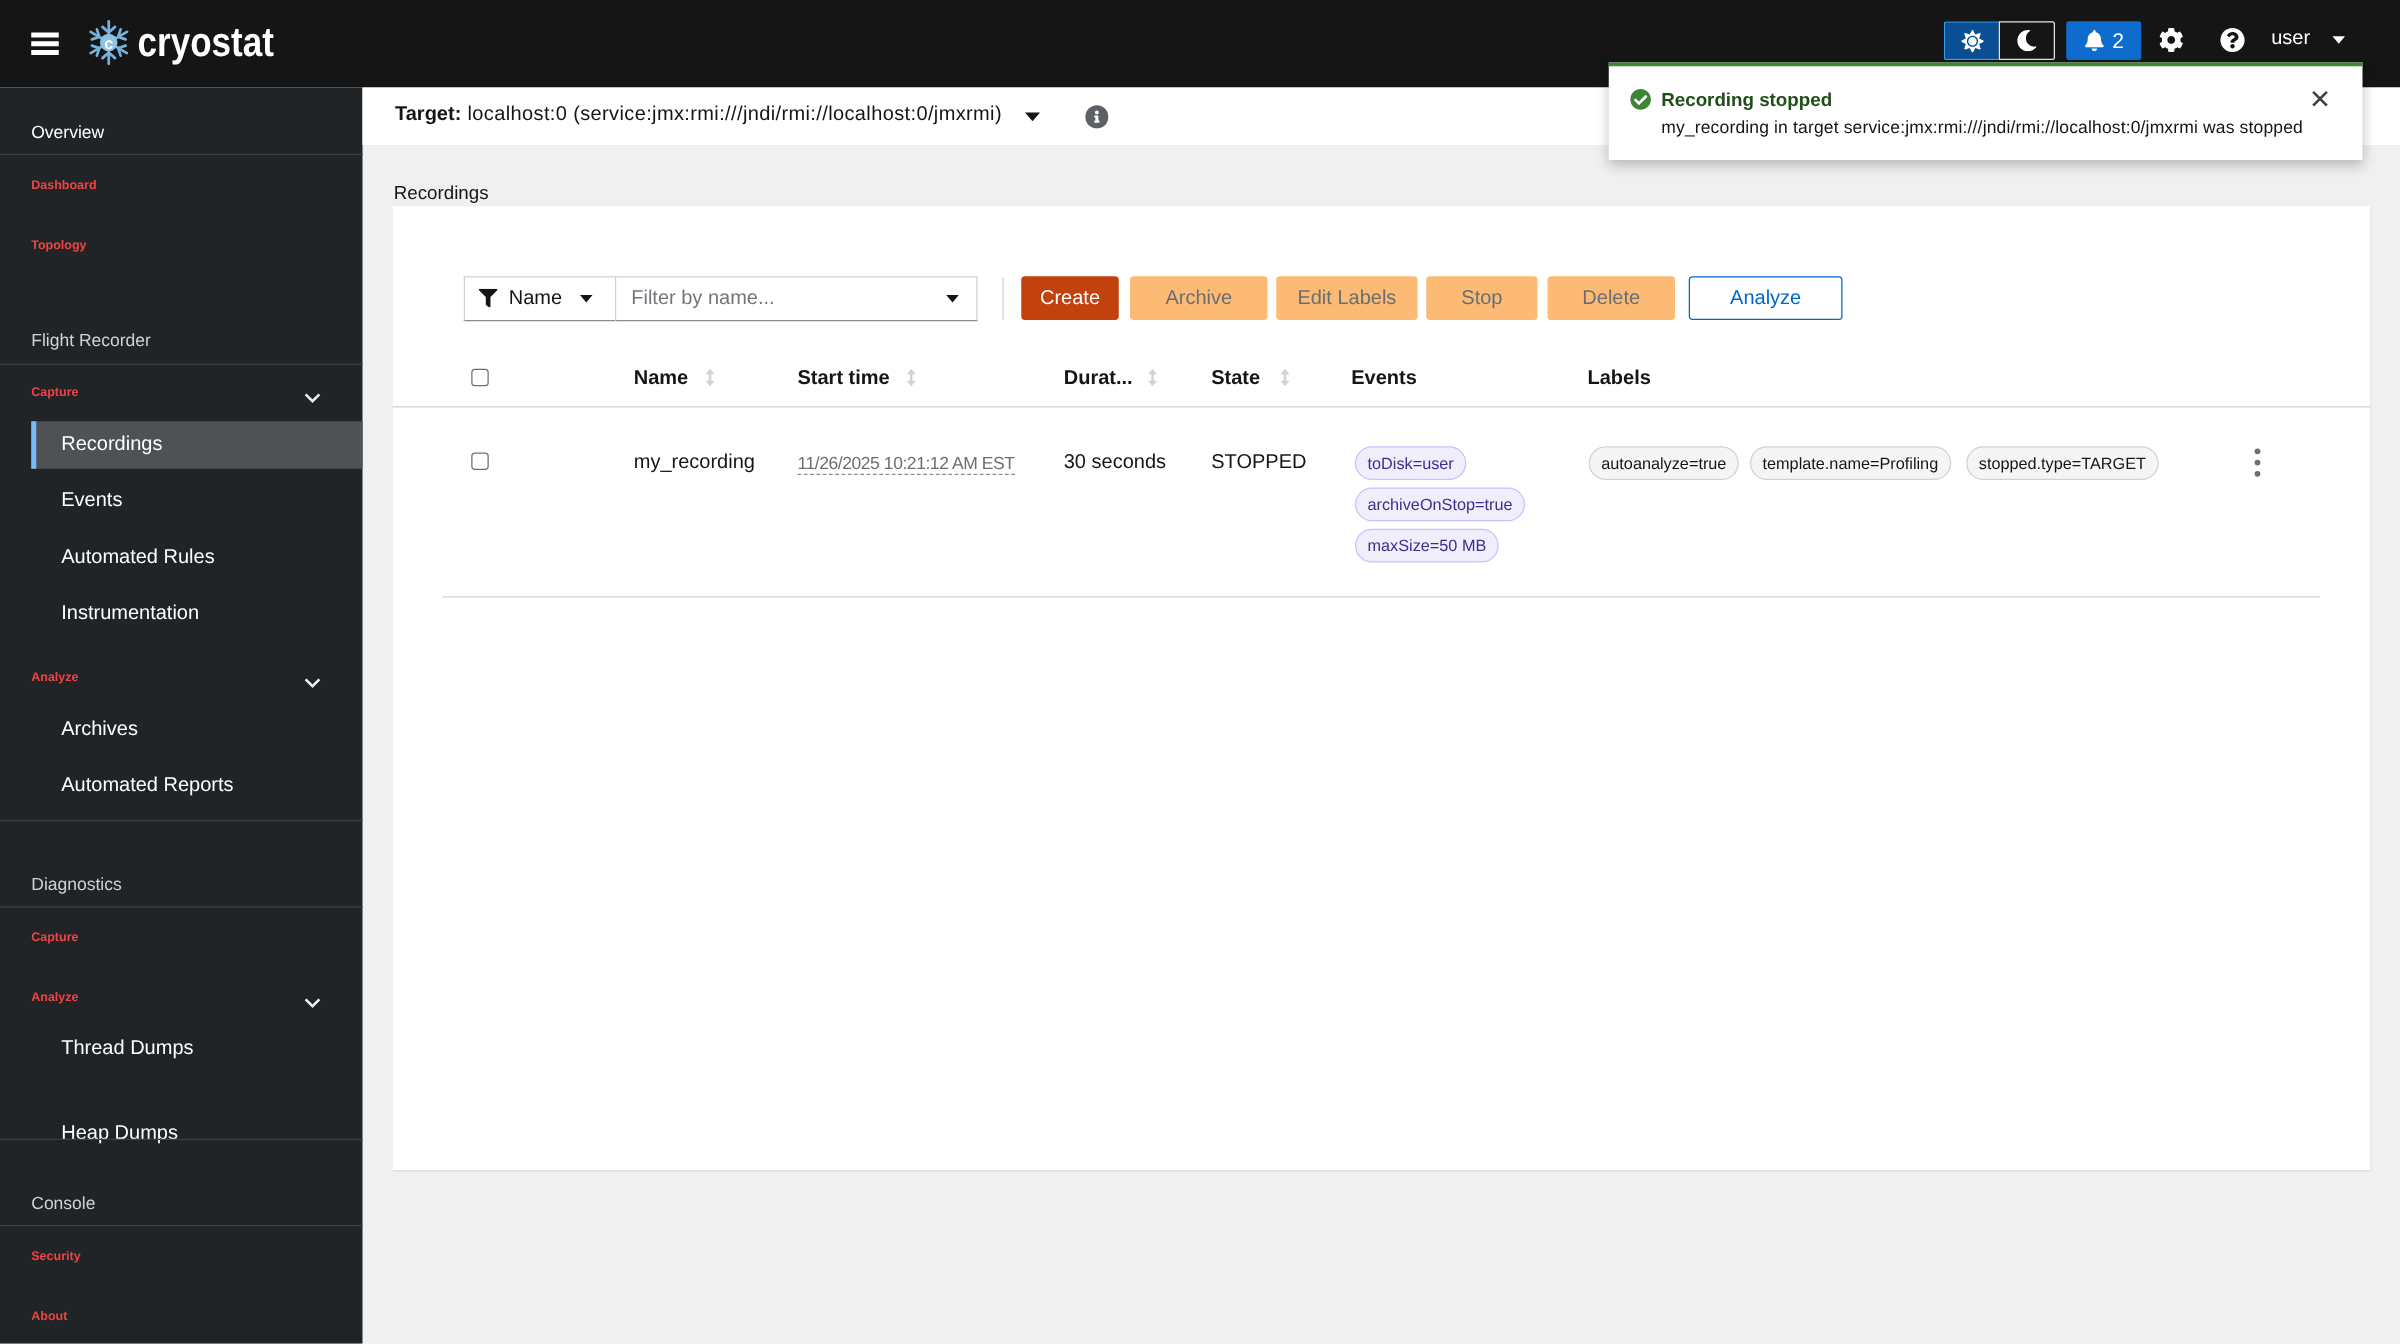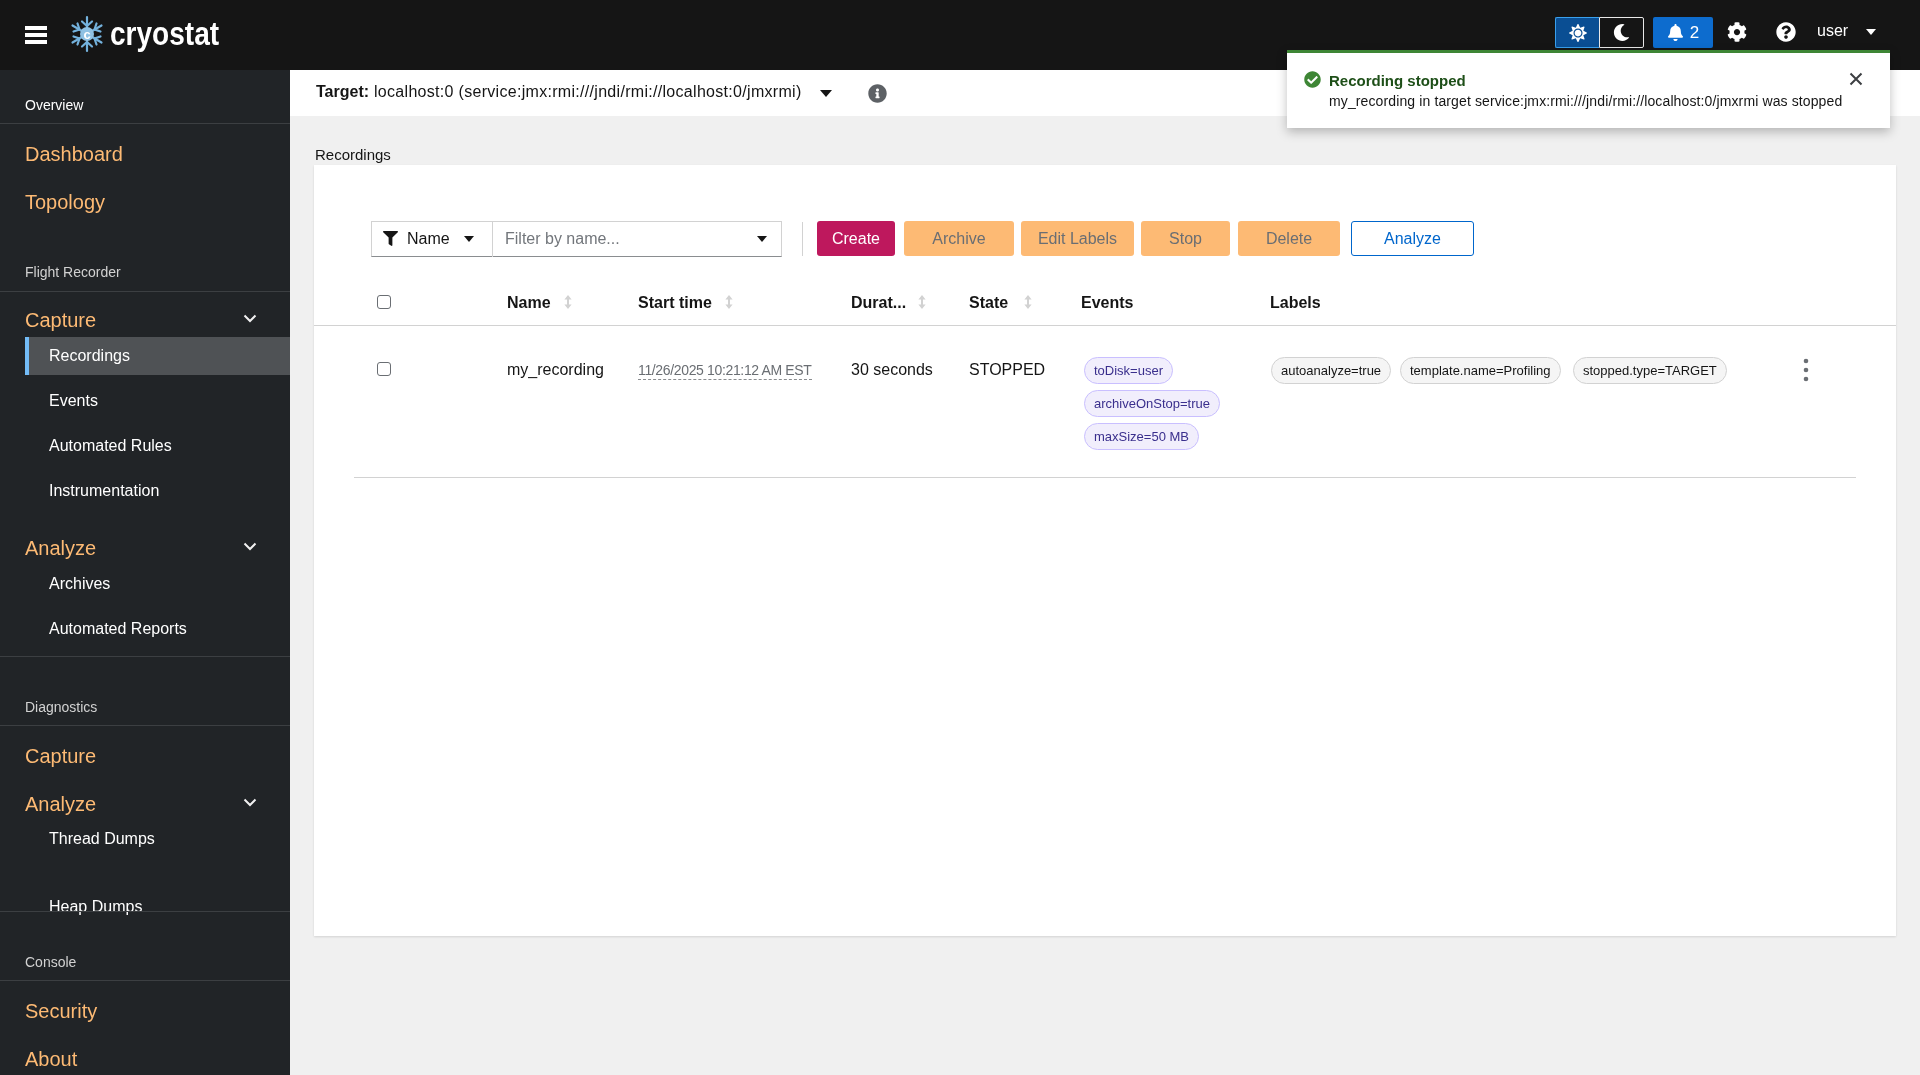--- a/index.html
+++ b/index.html
@@ -17,37 +17,37 @@
   .mh-btn { position:absolute; top:17px; height:31px; }
   #toggle-sun { left:1555px; width:44px; background:#0a4e93; border:1px solid #39a0ed; border-right:none; border-radius:2px 0 0 2px;}
   #toggle-moon { left:1599px; width:45px; background:#151515; border:1px solid #e8e8e8; border-radius:0 2px 2px 0;}
   #bell-btn { left:1653px; width:60px; background:#0d6cce; border-radius:2px; color:#fff; }
   .center-icon { display:flex; align-items:center; justify-content:center; height:100%; }
   #user-label { position:absolute; left:1817px; top:22px; color:#fff; font-size:16px; }
   .caret-down { width:0; height:0; border-left:5px solid transparent; border-right:5px solid transparent; border-top:6px solid #fff; }
 
   
   #sidebar { position:absolute; left:0; top:70px; width:290px; height:1005px; background:#212427; }
-  .nav-item { position:absolute; left:25px; color:#fdba74; font-size:20px; }
+  .nav-item { position:absolute; left:25px; color:#ef4444; font-size:10px;font-weight:bold; }
   .nav-sub { position:absolute; left:49px; color:#fff; font-size:16px; }
   .nav-title { position:absolute; left:25px; color:#d2d2d2; font-size:14px; }
   .nav-divider { position:absolute; left:0; width:290px; height:1px; background:#3c3f42; }
   .nav-chevron { position:absolute; left:243px; }
   #active-item { position:absolute; left:25px; top:267px; width:265px; height:38px; background:#4f5255; border-left:4px solid #73bcf7; }
 
   
   #target-bar { position:absolute; left:290px; top:70px; width:1630px; height:46px; background:#fff; }
   #breadcrumb { position:absolute; left:315px; top:146px; font-size:15px; color:#151515; }
   #card { position:absolute; left:314px; top:165px; width:1582px; height:771px; background:#fff; box-shadow:0 1px 2px rgba(3,3,3,0.12); }
 
   
   #filter-group { position:absolute; left:371px; top:221px; width:411px; height:36px; background:#fff; border:1px solid #d2d2d2; border-bottom-color:#8a8d90; }
   #filter-sep { position:absolute; left:492px; top:221px; width:1px; height:36px; background:#d2d2d2; }
   .btn { position:absolute; top:221px; height:35px; border-radius:3px; font-size:16px; display:flex; align-items:center; justify-content:center; }
-  .btn-primary { background:#be185d; color:#fff; }
+  .btn-primary { background:#c2410c; color:#fff; }
   .btn-disabled { background:#fdba74; color:#6a6e73; }
   .btn-secondary { background:#fff; color:#0066cc; border:1px solid #0066cc; }
 
   
   .th { position:absolute; font-size:16px; font-weight:bold; color:#151515; }
   .td { position:absolute; font-size:16px; color:#151515; }
   .checkbox { position:absolute; width:14px; height:14px; background:#fff; border:1px solid #6a6e73; border-radius:3px; }
   .hline { position:absolute; background:#d2d2d2; height:1px; }
   .chip { position:absolute; height:27px; border-radius:14px; font-size:13px; display:flex; align-items:center; padding:0 9px; }
   .chip-purple { background:#f1eefc; border:1px solid #c9bfff; color:#3a2f8d; }

